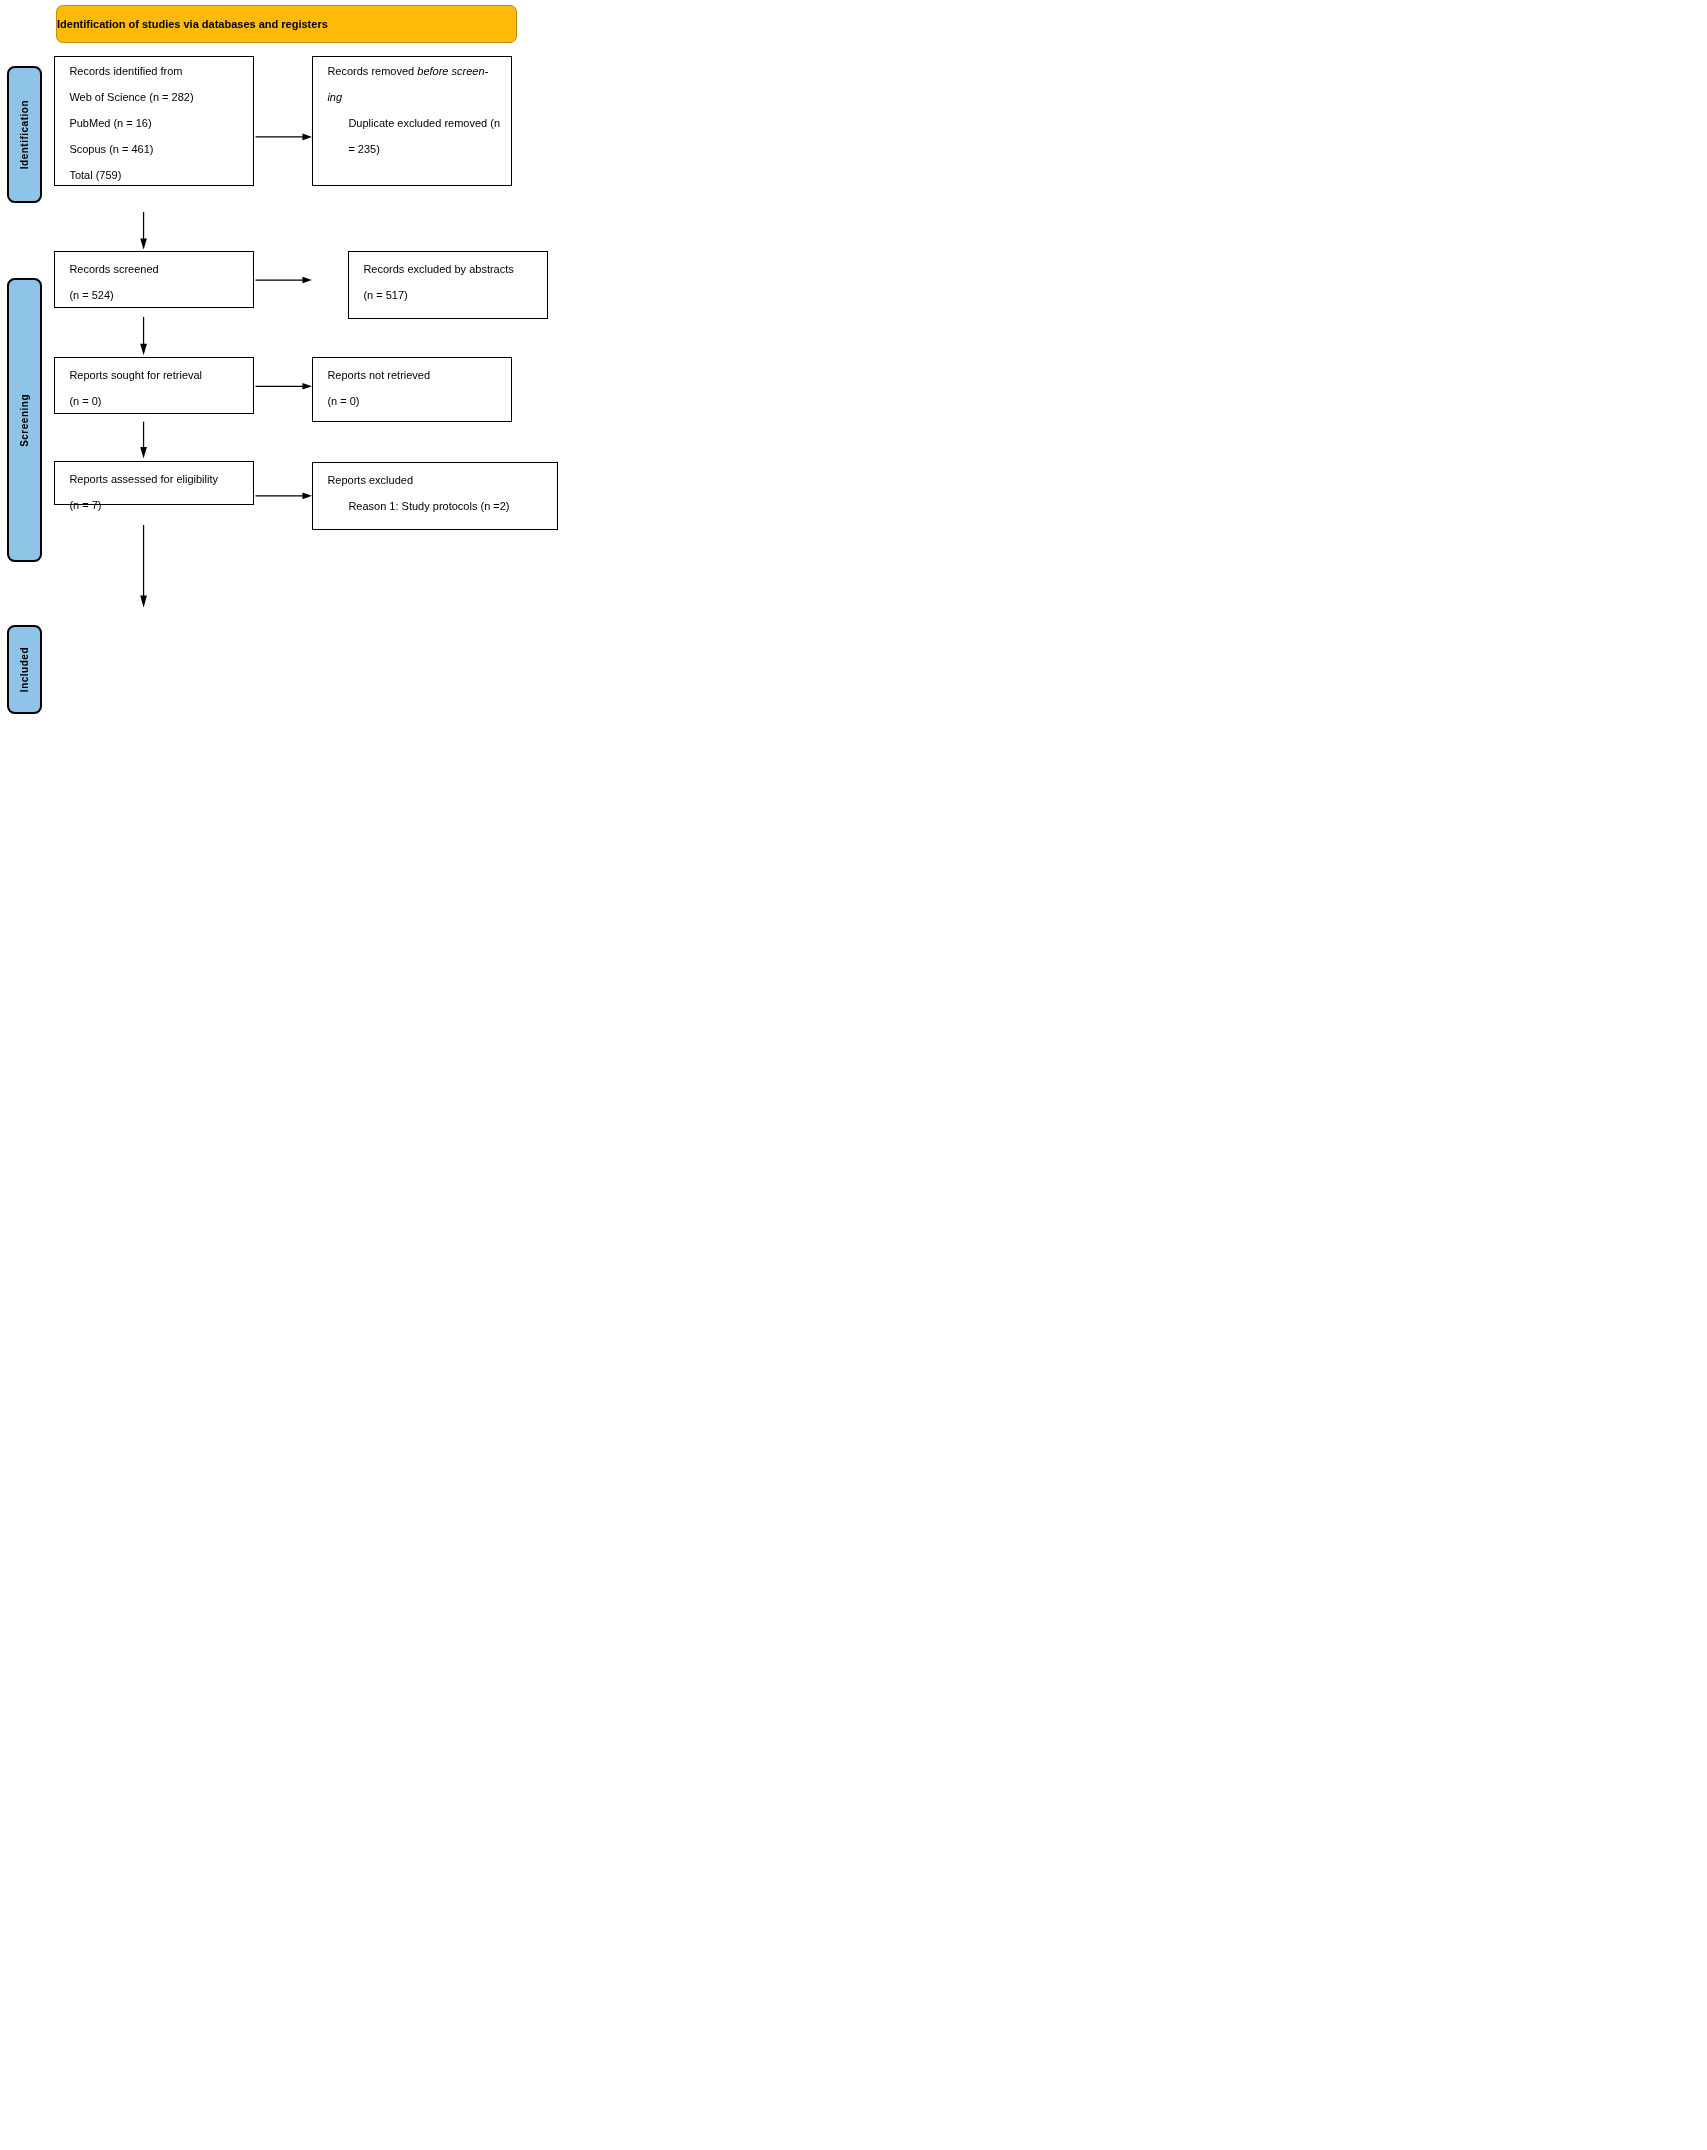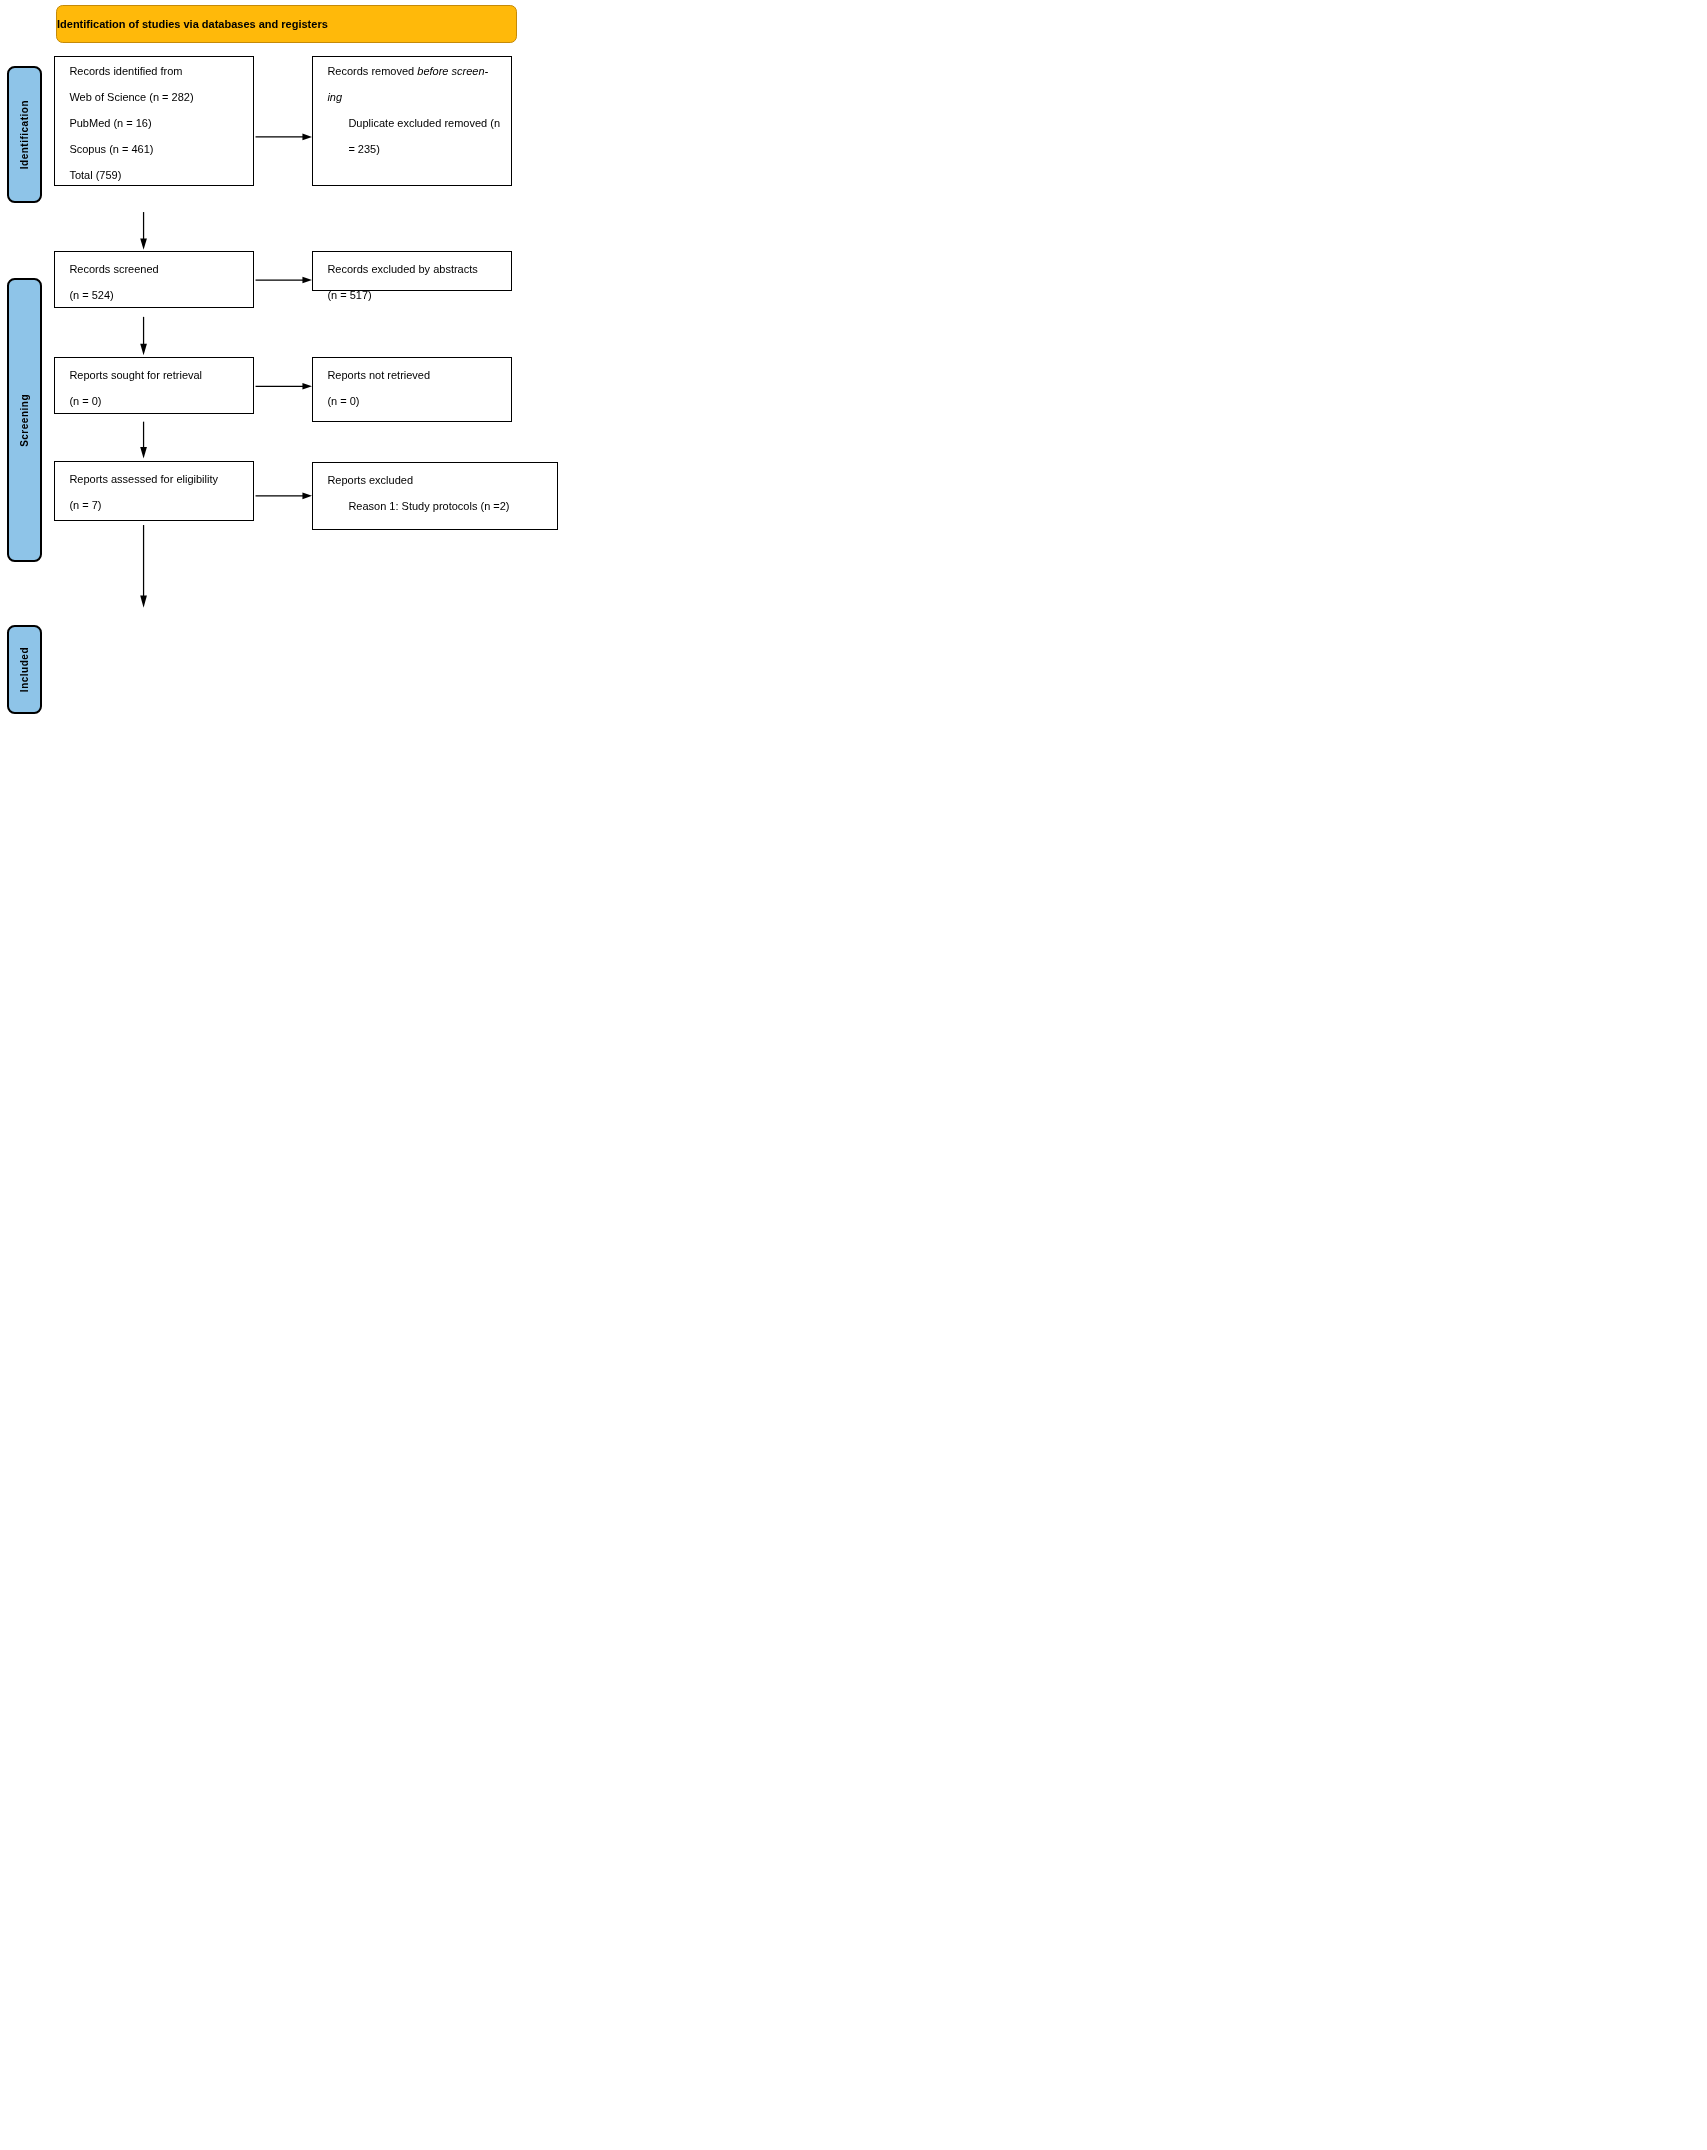--- a/index.html
+++ b/index.html
@@ -54,24 +54,24 @@
     border: 1.9px solid var(--box-border);
     font-size: 11px; color: #000;
     line-height: 26px;
     padding: 3.8px 4.8px 0 14.4px;
   }
   .col-a { left: 54px; width: 200px; }
   .col-b { left: 312px; width: 200px; }
   .box-identified   { top: 56px; height: 130px; padding-top: 1px; }
   .box-removed      { top: 56px; height: 130px; padding-top: 1px; }
   .box-screened     { top: 251px; height: 57px; }
-  .box-excl-abs     { top: 251px; height: 40px; }
+  .box-excl-abs     { top: 251px; height: 68px; margin-left: 36px; }
   .box-sought       { top: 357px; height: 57px; }
   .box-not-retr     { top: 357px; height: 65px; }
-  .box-assessed     { top: 461px; height: 60px; }
+  .box-assessed     { top: 461px; height: 44px; }
   .box-rep-excl     { top: 462px; height: 68px; width: 246px; }
   .box-included     { top: 625px; height: 89px; padding-right: 12.4px; }
   .line { white-space: nowrap; }
   .indent { margin-left: 21px; }
   .justify {
     white-space: normal;
     text-align: justify;
     text-align-last: justify;
   }
   em { }

